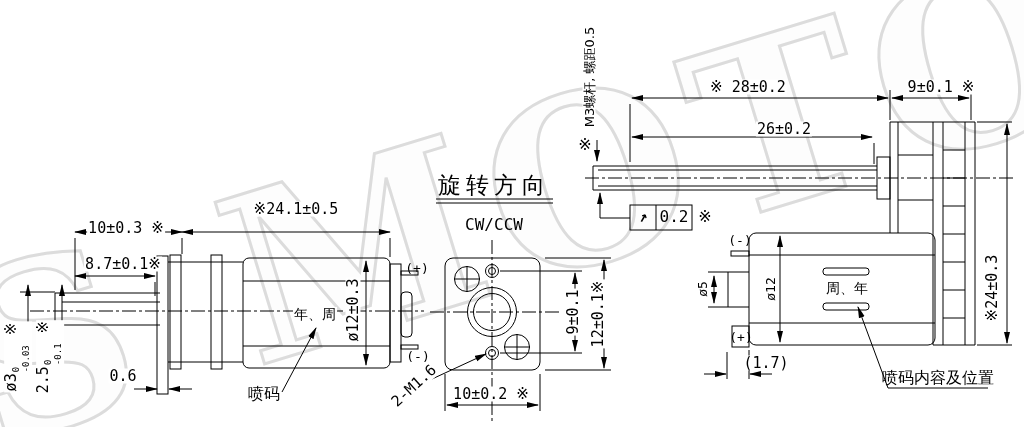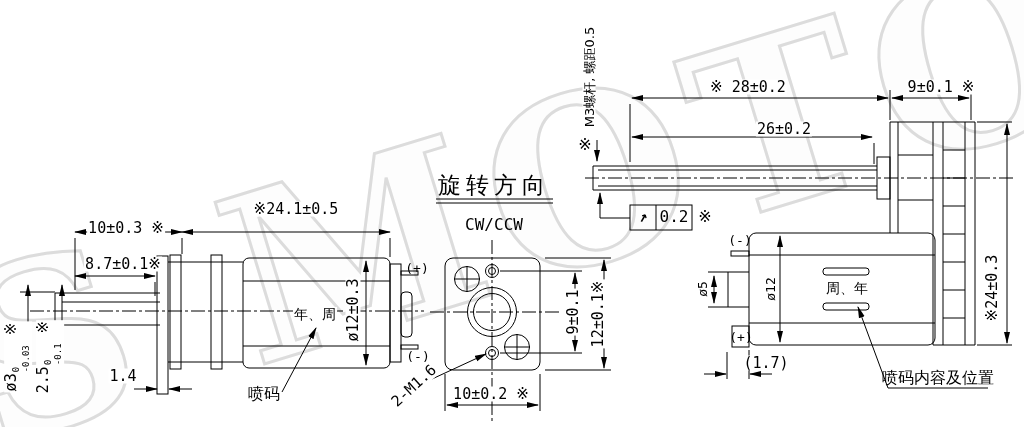--- a/index.html
+++ b/index.html
@@ -128,21 +128,21 @@
       <line x1="704" y1="374" x2="726" y2="374" marker-end="url(#ae)"></line>
       <line x1="772" y1="374" x2="750" y2="374" marker-end="url(#ae)"></line>
       <path d="M727 352 V379 M749 350 V379"></path>
       <polyline points="988,388 888,388 858,307" marker-end="url(#ae)"></polyline>
     </g>
   </svg>
 
   <span class="lbl" style="left:126px;top:228px">10±0.3 ※</span>
   <span class="lbl" style="left:296px;top:209px">※24.1±0.5</span>
   <span class="lbl" style="left:123px;top:264px">8.7±0.1※</span>
-  <span class="lbl" style="left:123px;top:376px">1.4</span>
+  <span class="lbl" style="left:123px;top:376px">0.6</span>
 
   <span class="lbl v" style="left:18px;top:357px">
     <span>ø3</span><span class="stack">
         <span>0</span>
         <span>-0.03</span>
       </span> <span>※</span>
   </span>
   <span class="lbl v" style="left:50px;top:357px">
     <span>2.5</span><span class="stack">
         <span>0</span>

